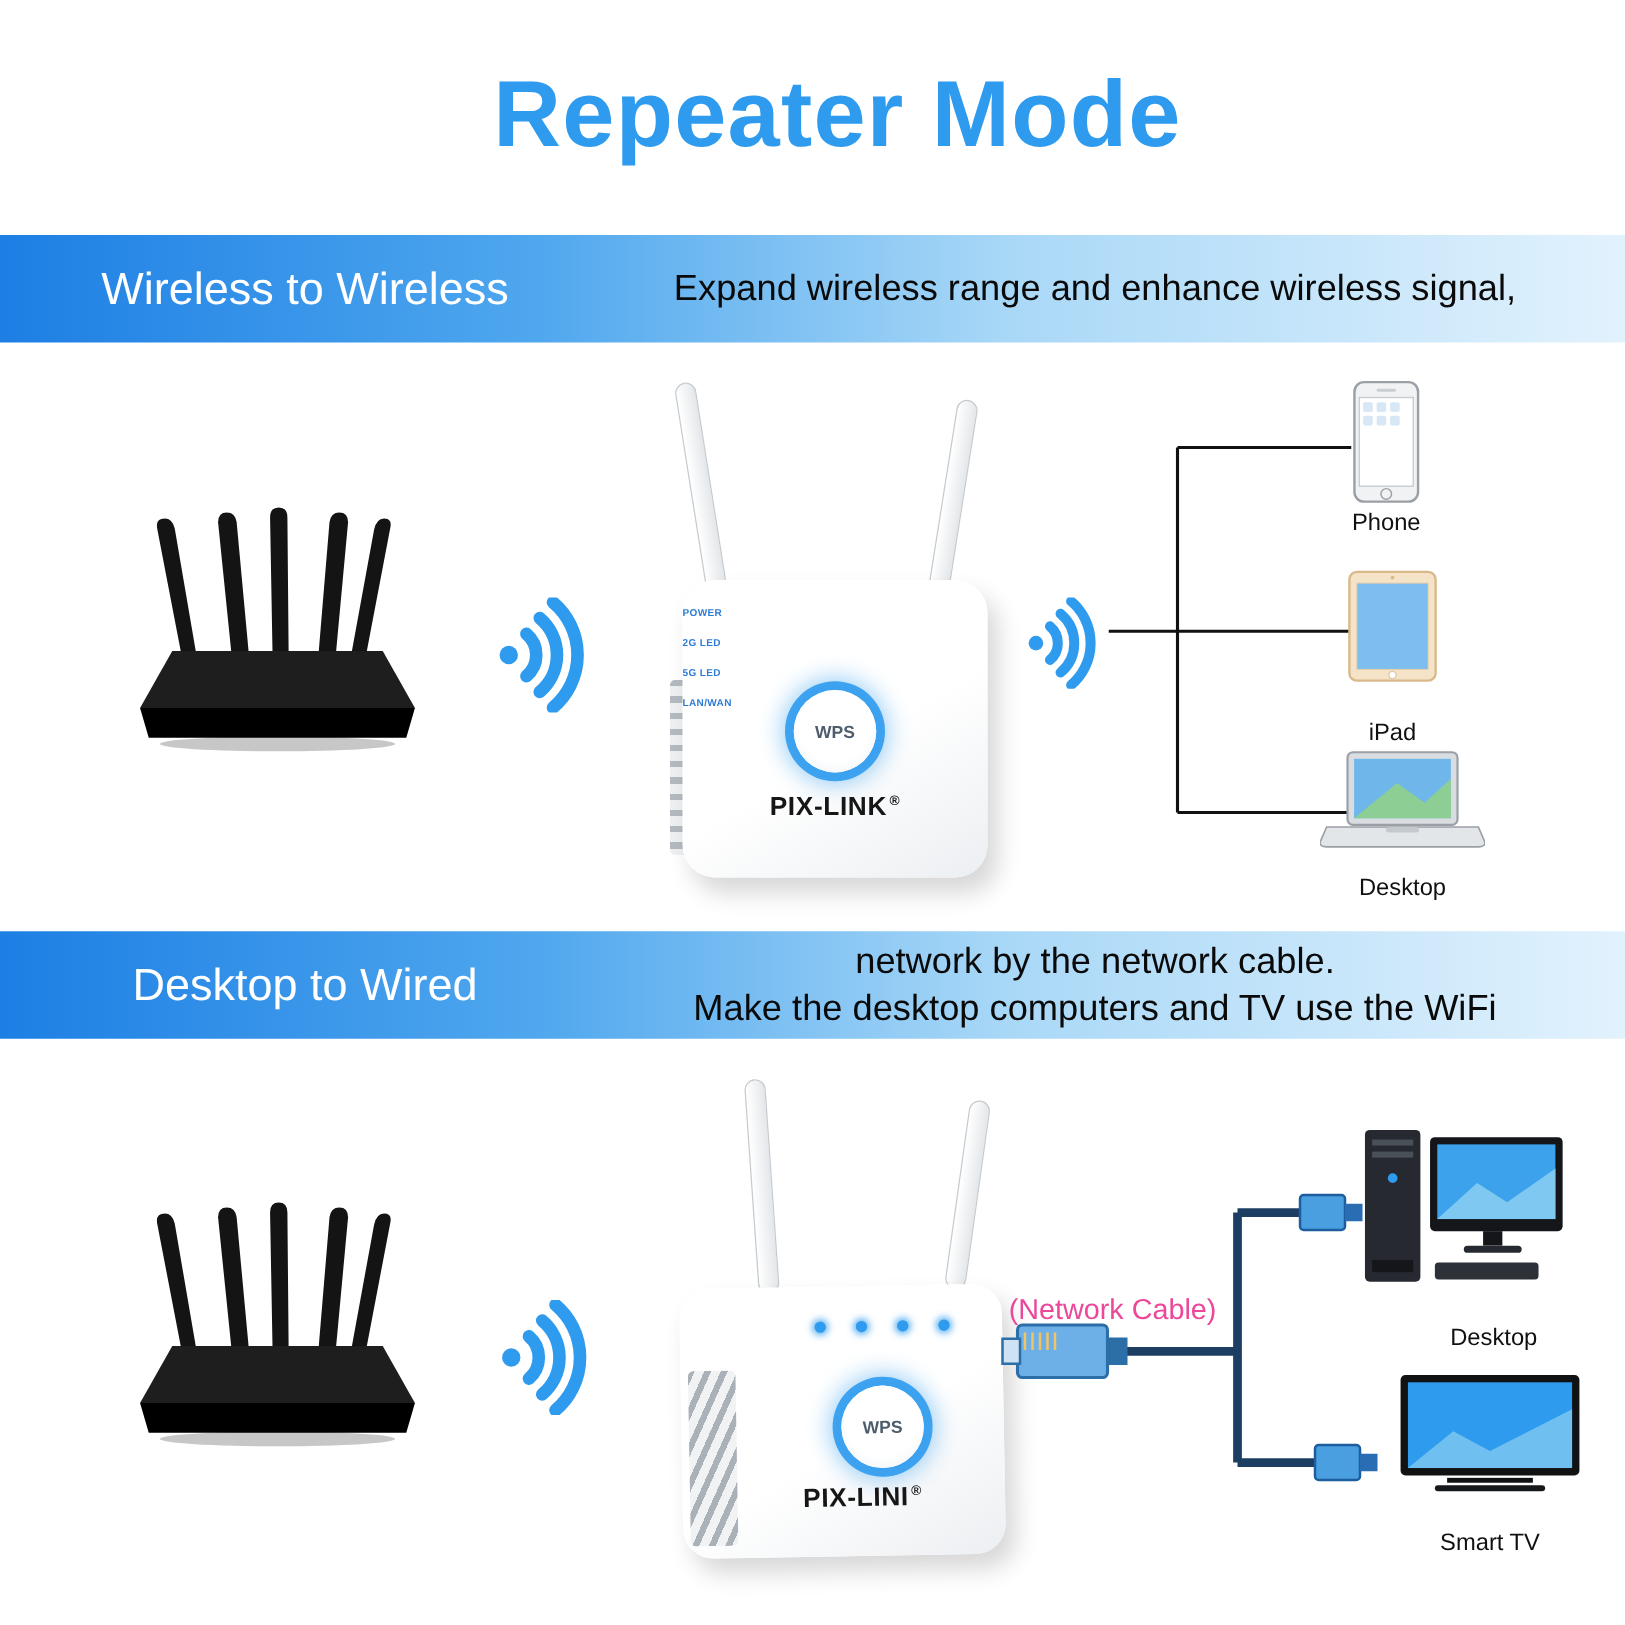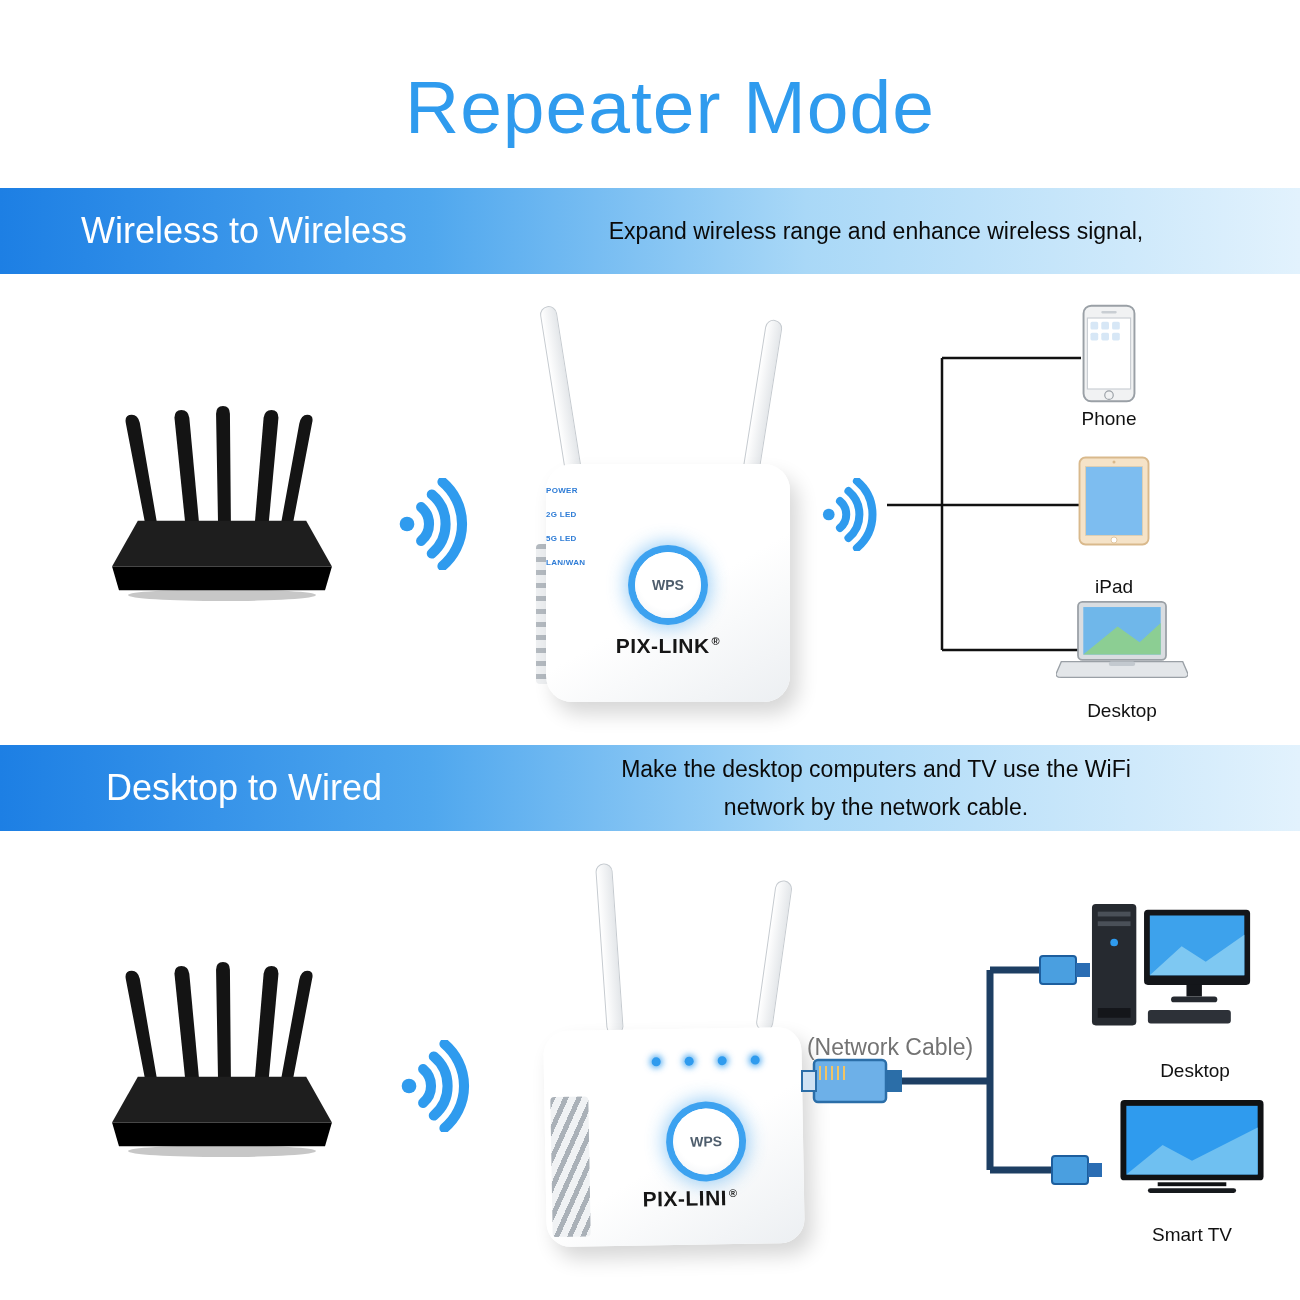--- a/index.html
+++ b/index.html
@@ -1,35 +1,35 @@
 <!DOCTYPE html>
 <html><head>
 <meta charset="utf-8">
 <style>
   * { margin:0; padding:0; box-sizing:border-box; }
   body { font-family:"Liberation Sans", sans-serif; background:#fff; }
   .page { position:relative; width:1300px; height:1300px; background:#fff; overflow:hidden; }
 
-  .title { position:absolute; top:64px; left:0; width:100%; text-align:center;
-           font-size:75px; font-weight:normal; color:#2f9bee; letter-spacing:1px;padding-left:40px; }
+  .title { position:absolute; top:48px; left:0; width:100%; text-align:center;
+           font-size:75px; font-weight:bold; color:#2f9bee; letter-spacing:1px;padding-left:40px; }
 
   .banner { position:absolute; left:0; width:1300px; height:86px;
             background:linear-gradient(90deg,#1d7fe4 0%, #4fa7ee 33%, #a9d8f7 62%, #e2f2fd 100%); }
   .banner.b1 { top:188px; }
   .banner.b2 { top:745px; }
   .banner-heading { position:absolute; left:18px; top:0; width:452px; height:100%;
             display:flex; align-items:center; justify-content:center;
             font-size:36px; font-weight:normal; color:#fff; }
   .banner-desc { position:absolute; left:470px; top:0; width:812px; height:100%;
             display:flex; flex-direction:column; justify-content:center; text-align:center;
-            font-size:23px; color:#0a0a0a; line-height:38px; }
+            font-size:29px; color:#0a0a0a; line-height:38px; }
 
   .dev-label { position:absolute; width:160px; text-align:center; font-size:19px; color:#111; }
   .cable-label { position:absolute; left:798px; top:1034px; width:184px; text-align:center;
-            font-size:23px; color:#737373; }
+            font-size:23px; color:#ec4899; }
 
   .repeater { position:absolute; }
   .antenna { position:absolute; width:17px; background:linear-gradient(90deg,#ffffff,#e4e7ea);
             border:1px solid #c6cbd0; border-radius:9px; transform-origin:bottom center; }
   .rep-body { position:absolute; background:linear-gradient(150deg,#ffffff 55%,#eceff2);
             border-radius:26px; box-shadow:8px 12px 20px rgba(0,0,0,0.16); }
   .led-row { position:absolute; top:22px; left:0; width:100%; display:flex; justify-content:center;
             gap:15px; font-size:8px; font-weight:bold; color:#2e7cd6; letter-spacing:0.3px;flex-direction:column; }
   .wps { position:absolute; width:66px; height:66px; border-radius:50%;
             background:radial-gradient(circle at 50% 42%, #ffffff 58%, #e9eef3);
@@ -146,22 +146,22 @@
     <rect x="31" y="8" width="88" height="54" fill="#6fb7ea"></rect>
     <path d="M31,62 L70,30 L95,48 L119,26 L119,62 Z" fill="#8fd08a" opacity="0.9"></path>
     <path d="M6,70 H144 L150,84 Q150,88 144,88 H6 Q0,88 0,84 Z" fill="#e3e6e9" stroke="#9aa0a6" stroke-width="1.5"></path>
     <rect x="60" y="70" width="30" height="5" rx="2.5" fill="#c3c9cf"></rect>
   </svg>
   <div class="dev-label" style="left:1042px;top:700px">Desktop</div>
 
   <div class="banner b2">
     <div class="banner-heading">Desktop to Wired</div>
     <div class="banner-desc">
+      <div>network by the network cable.</div>
       <div>Make the desktop computers and TV use the WiFi</div>
-      <div>network by the network cable.</div>
     </div>
   </div>
 
   <svg viewBox="0 0 230 210" style="left:108px;top:956px" width="228" height="208">
     <path d="M38,128 L18,24 Q16,15 24,15 Q30,15 32,23 L50,128 Z" fill="#141414"></path>
     <path d="M78,126 L67,18 Q67,10 74,10 Q81,10 82,18 L92,126 Z" fill="#141414"></path>
     <path d="M111,125 L109,14 Q109,6 116,6 Q123,6 123,14 L124,125 Z" fill="#141414"></path>
     <path d="M148,126 L157,18 Q158,10 165,10 Q172,10 172,18 L162,126 Z" fill="#141414"></path>
     <path d="M186,128 L206,23 Q208,15 201,15 Q195,15 193,24 L174,128 Z" fill="#141414"></path>
     <polygon points="30,122 200,122 226,168 4,168" fill="#1e1e1e"></polygon>

